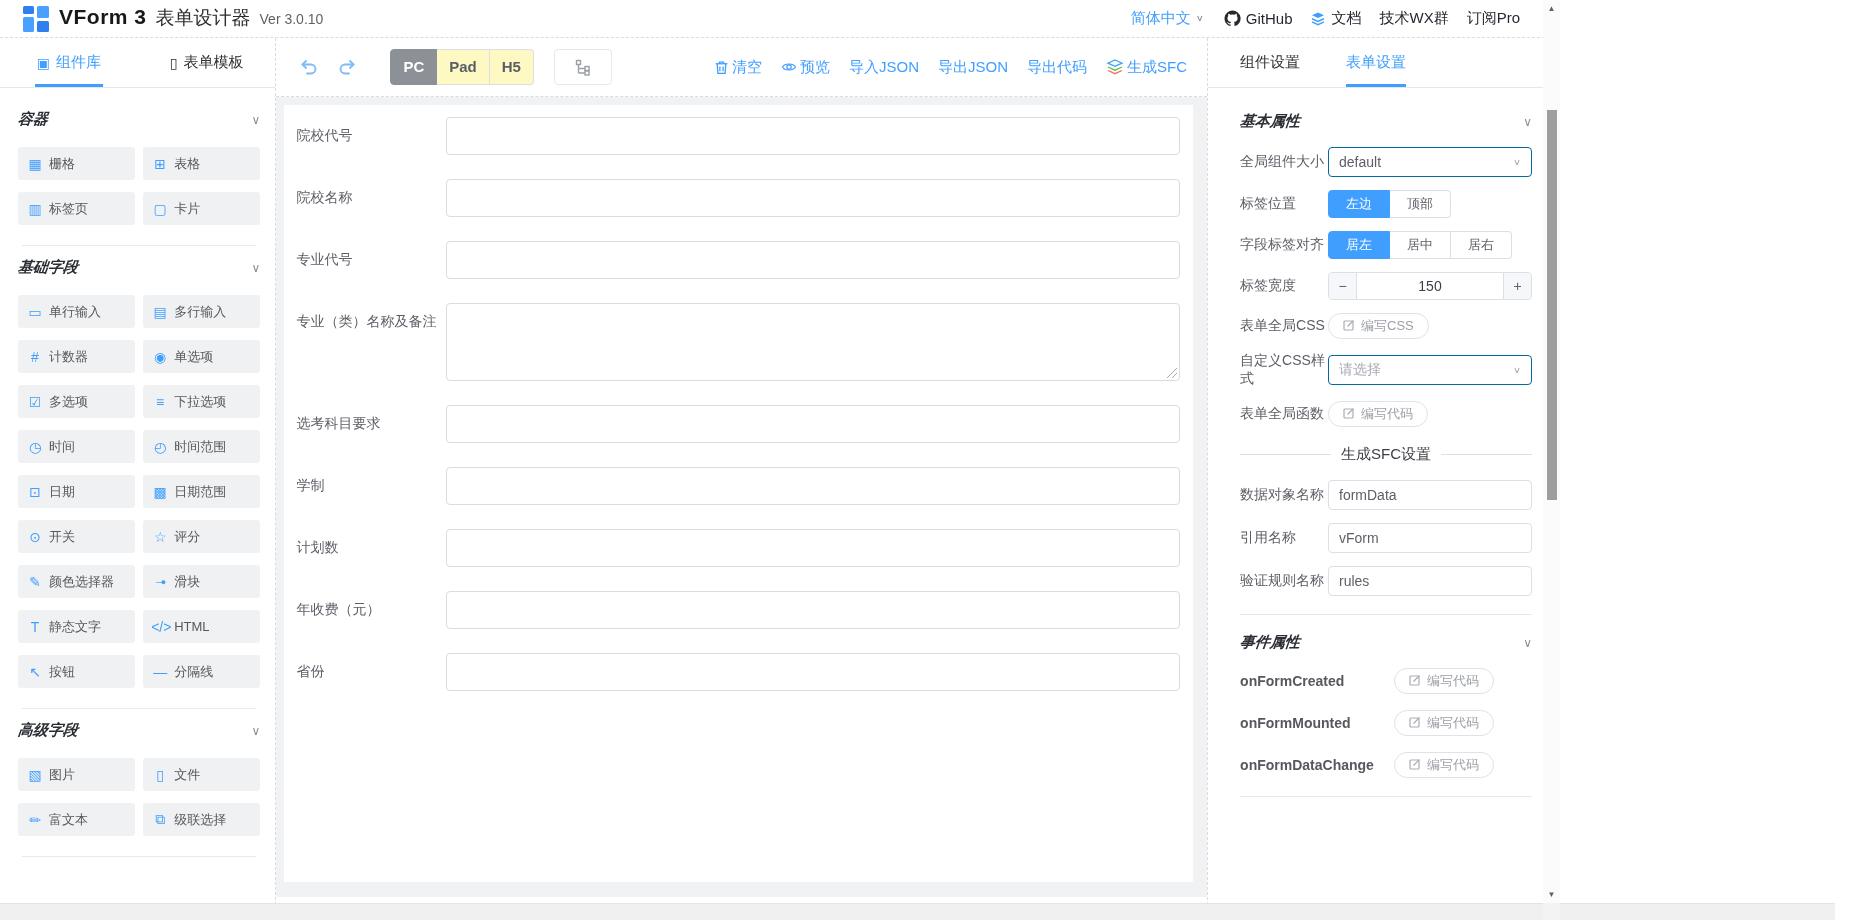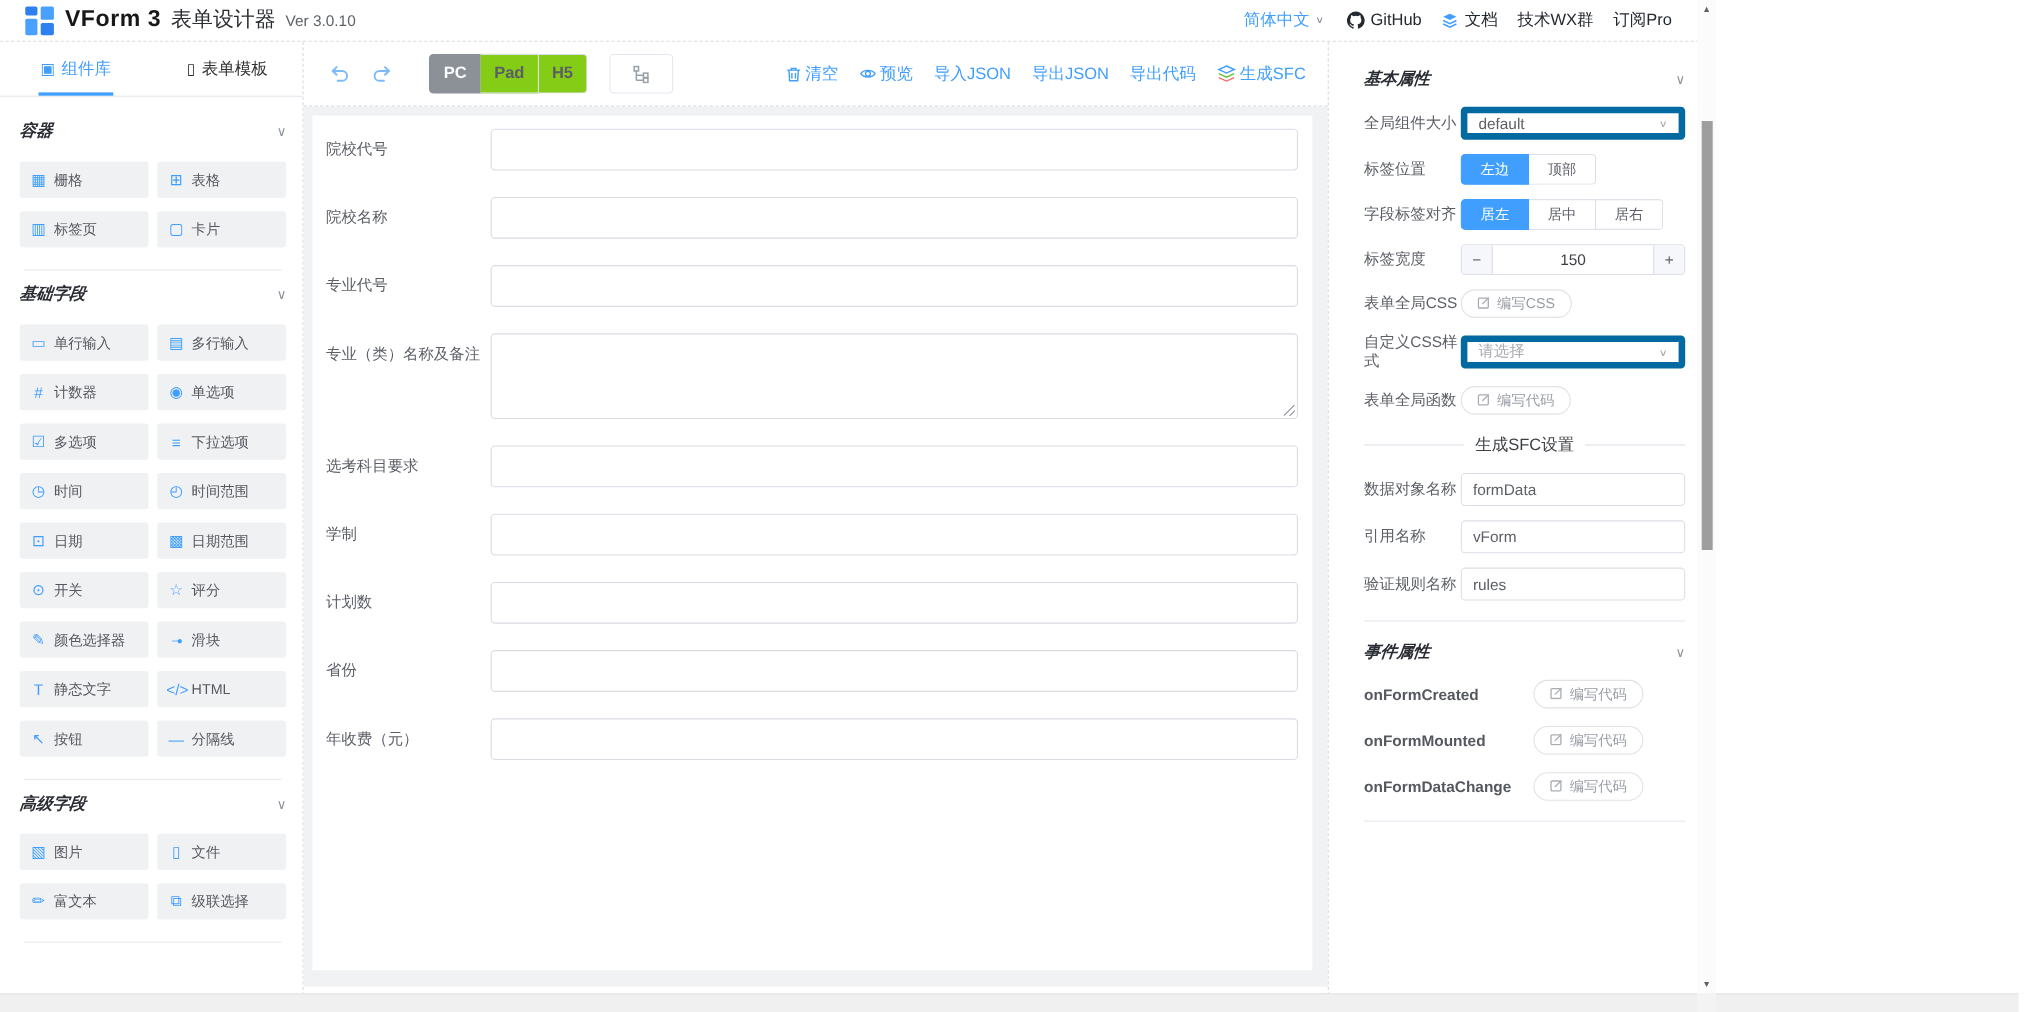--- a/index.html
+++ b/index.html
@@ -47,21 +47,21 @@
   .item-ic.small { font-size:9px; letter-spacing:-2px; }
   .side-divider { border-top:1px solid #e7e9ec; margin:20px 4px 12px; }
 
   
   .center { width:1095px; display:flex; flex-direction:column; }
   .toolbar { height:59px; display:flex; align-items:center; padding:0 20px 0 22px;
     border-bottom:1px dashed #d8dbe0; }
   .hist-btn { background:none; border:none; cursor:pointer; display:inline-flex; margin-right:16px; }
   .device-group { display:flex; margin-left:16px;font-weight:bold; }
   .device-seg { height:36px; line-height:34px; padding:0 12px; border:1px solid #dcdfe6;
-    border-left:none; font-size:15px; color:#5a5e66; background:#84cc16; cursor:pointer; }
+    border-left:none; font-size:15px; color:#5a5e66; background:#fef9c3; cursor:pointer; }
   .device-seg:first-child { border-left:1px solid #dcdfe6; border-radius:4px 0 0 4px; }
   .device-seg:last-child { border-radius:0 4px 4px 0; }
   .device-seg.active { background:#8c9097; border-color:#8c9097; color:#fff; }
   .tree-btn { width:58px; height:36px; margin-left:20px; border:1px solid #e4e7ed; border-radius:4px;
     background:#fff; display:flex; align-items:center; justify-content:center; cursor:pointer; }
   .tb-spacer { flex:1; }
   #toolbar-actions { display:flex; align-items:center; gap:19px; }
   .tool-action { color:#409eff; font-size:15px; display:inline-flex; align-items:center; gap:3px; cursor:pointer; }
   .tool-ic { display:inline-flex; align-items:center; }
 
@@ -86,21 +86,21 @@
   .right-tabs { height:50px; display:flex; gap:46px; padding:0 0 0 32px; border-bottom:1px solid #e4e7ed; }
   .right-tab { position:relative; display:flex; align-items:center; font-size:15px; color:#303133; cursor:pointer; }
   .right-tab.active { color:#409eff; }
   .right-tab.active::after { content:''; position:absolute; left:0; right:0; bottom:0; height:3px; background:#409eff; }
   .right-content { flex:1; padding:20px 28px 0 32px; overflow:hidden; }
   .p-header { display:flex; align-items:center; justify-content:space-between; margin:4px 0 16px; }
   .p-title { font-size:15px; font-weight:bold; font-style:italic; transform:skewX(-6deg); color:#2a2d33; }
   .p-row { display:flex; align-items:center; margin-bottom:13px; }
   .p-label { flex:1; font-size:14px; color:#5c5f66; }
   .p-control { width:204px; flex:none; display:flex; }
-  .sel { width:204px; height:30px; border:6px solid #0369a1; border-radius:4px; background:#fff;
+  .sel { width:204px; height:30px; border:1px solid #0369a1; border-radius:4px; background:#fff;
     display:flex; align-items:center; justify-content:space-between; padding:0 10px; cursor:pointer; }
   .sel-val { font-size:14px; color:#5c5f66; }
   .sel-val.ph { color:#a8abb2; }
   .sel-arrow { color:#a8abb2; font-size:11px; transform:scaleY(.8); }
   .seg { display:flex; height:28px; }
   .seg-btn { padding:0 17px; line-height:26px; border:1px solid #dcdfe6; border-left:none;
     font-size:13px; color:#5c5f66; background:#fff; cursor:pointer; }
   .seg-btn:first-child { border-left:1px solid #dcdfe6; border-radius:4px 0 0 4px; }
   .seg-btn:last-child { border-radius:0 4px 4px 0; }
   .seg-btn.active { background:#409eff; border-color:#409eff; color:#fff; }
@@ -439,36 +439,40 @@
                 <div class="ipt"></div>
               </div>
             </div>
             <div class="f-row">
               <div class="f-label">计划数</div>
               <div class="f-control">
                 <div class="ipt"></div>
               </div>
             </div>
             <div class="f-row">
+              <div class="f-label">年收费（元）</div>
+              <div class="f-control">
+                <div class="ipt"></div>
+              </div>
+            </div>
+            <div class="f-row">
               <div class="f-label">省份</div>
-              <div class="f-control">
-                <div class="ipt"></div>
-              </div>
-            </div>
-            <div class="f-row">
-              <div class="f-label">年收费（元）</div>
               <div class="f-control">
                 <div class="ipt"></div>
               </div>
             </div>
           </div>
       </div>
     </div>
 
     <div class="rightpanel">
+      <div class="right-tabs" id="right-tabs">
+          <div class="right-tab">组件设置</div>
+          <div class="right-tab active">表单设置</div>
+        </div>
       <div class="right-content">
         <div class="p-header">
           <span class="p-title">基本属性</span>
           <span class="chev">∨</span>
         </div>
         <div id="basic-rows">
             <div class="p-row">
               <div class="p-label">全局组件大小</div>
               <div class="p-control">
                 <div class="sel">

